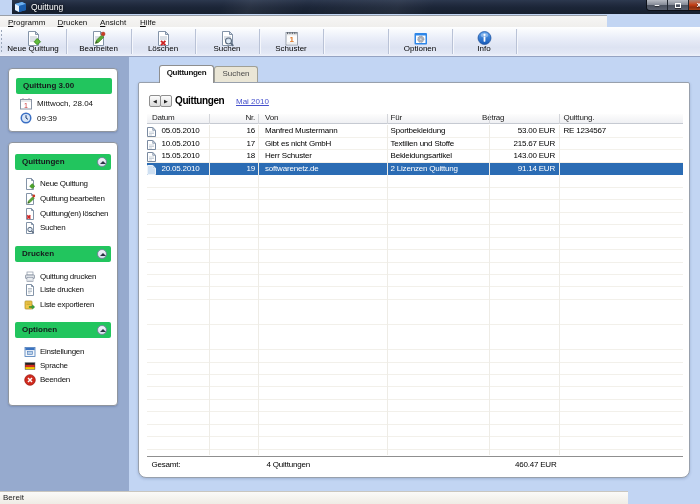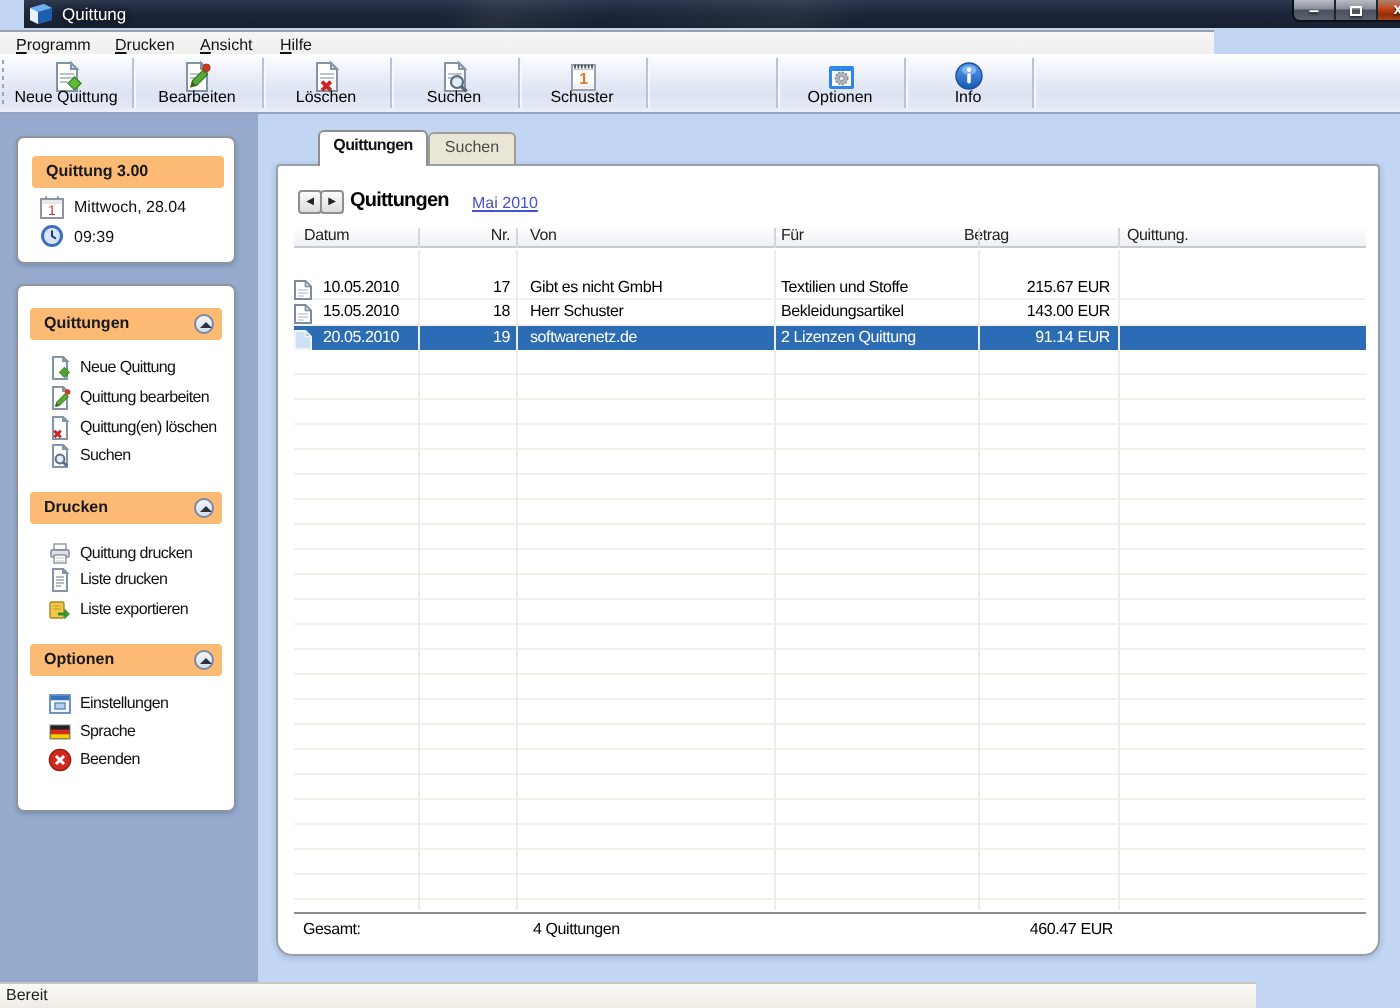--- a/index.html
+++ b/index.html
@@ -28,21 +28,21 @@
 .tsep{position:absolute;top:2px;height:25px;width:1px;background:#b9c2d6;box-shadow:1px 0 0 #f5f7fc}
 .tbtn{position:absolute;top:0;height:29px;text-align:center;font-size:8px;color:#000}
 .tbtn svg{position:absolute;top:3px;left:50%;margin-left:-8.5px}
 .tbtn .lbl{position:absolute;left:0;right:0;bottom:2px;line-height:10px;white-space:nowrap}
 
 #leftbg{position:absolute;left:0;top:57px;width:129px;height:434px;background:#96aace}
 #mainbg{position:absolute;left:129px;top:57px;width:571px;height:434px;background:#c2d5f3}
 #statusbar{position:absolute;left:0;top:491px;width:628px;height:13px;background:linear-gradient(180deg,#fbfaf8,#efece5);border-top:1px solid #c9c6bf;font-size:8px;color:#222}
 
 .panel{position:absolute;left:8px;width:110px;background:#fff;border:1px solid #8f959e;border-radius:4px;box-shadow:0 1px 2px rgba(20,40,90,.2)}
-.phead{position:absolute;left:7px;width:96px;height:16px;background:#fdba74;font-size:8px;font-weight:bold;color:#16181c;line-height:16px;padding-left:7px;border-radius:2px}
+.phead{position:absolute;left:7px;width:96px;height:16px;background:#22c55e;font-size:8px;font-weight:bold;color:#16181c;line-height:16px;padding-left:7px;border-radius:2px}
 .collapse{position:absolute;right:4px;top:3px;width:10px;height:10px;border-radius:50%;
  background:linear-gradient(180deg,#f2f4f9,#d8deec);border:1px solid #7a88a0}
 .collapse:after{content:"";position:absolute;left:2px;top:3px;width:0;height:0;border-left:3px solid transparent;border-right:3px solid transparent;border-bottom:3.5px solid #2a3242}
 .sitem{position:absolute;left:24px;font-size:8px;letter-spacing:-0.3px;color:#101010;line-height:12px;white-space:nowrap}
 .sitem svg{position:absolute;left:0;top:0}
 .sitem .t{position:absolute;left:16px;top:0}
 
 #tab1{position:absolute;left:159px;top:65px;width:55px;height:18px;background:#fff;
  border:1px solid #8e8e8e;border-bottom:none;border-radius:3px 3px 0 0;
  font-size:8px;letter-spacing:-0.3px;font-weight:bold;color:#111;text-align:center;line-height:14px;z-index:5}
@@ -325,20 +325,33 @@
   <div class="hcell" style="left:118px">Von</div>
   <div class="hcell" style="left:243.5px">Für</div>
   <div class="hcell" style="left:335px;width:63px;text-align:left">Betrag</div>
   <div class="hcell" style="left:416.5px">Quittung.</div>
  </div>
  <div class="vlineh" style="left:70px;top:31px;height:10px"></div>
  <div class="vlineh" style="left:119px;top:31px;height:10px"></div>
  <div class="vlineh" style="left:247.5px;top:31px;height:10px"></div>
  <div class="vlineh" style="left:350px;top:31px;height:10px"></div>
  <div class="vlineh" style="left:420px;top:31px;height:10px"></div>
+ <div class="trow rowline" style="top:42px">
+  <svg class="docicon" width="9" height="10" viewBox="0 0 9 10">
+        <path d="M.5 .5h5.2l2.8 2.8v6.2H.5z" fill="#fff" stroke="#7a8aa0"></path>
+        <path d="M5.7 .5v2.8h2.8z" fill="#cfd9e4" stroke="#7a8aa0" stroke-width=".7"></path>
+        <path d="M2 5h5M2 6.5h5M2 8h3" stroke="#aab6c4" stroke-width=".6"></path>
+      </svg>
+  <div class="cell c-date">05.05.2010</div>
+      <div class="cell c-nr">16</div>
+  <div class="cell c-von">Manfred Mustermann</div>
+      <div class="cell c-fuer">Sportbekleidung</div>
+  <div class="cell c-betrag">53.00 EUR</div>
+      <div class="cell c-buch">RE 1234567</div>
+ </div>
  <div class="trow rowline" style="top:54.5px">
   <svg class="docicon" width="9" height="10" viewBox="0 0 9 10">
         <path d="M.5 .5h5.2l2.8 2.8v6.2H.5z" fill="#fff" stroke="#7a8aa0"></path>
         <path d="M5.7 .5v2.8h2.8z" fill="#cfd9e4" stroke="#7a8aa0" stroke-width=".7"></path>
         <path d="M2 5h5M2 6.5h5M2 8h3" stroke="#aab6c4" stroke-width=".6"></path>
       </svg>
   <div class="cell c-date">10.05.2010</div>
       <div class="cell c-nr">17</div>
   <div class="cell c-von">Gibt es nicht GmbH</div>
       <div class="cell c-fuer">Textilien und Stoffe</div>

